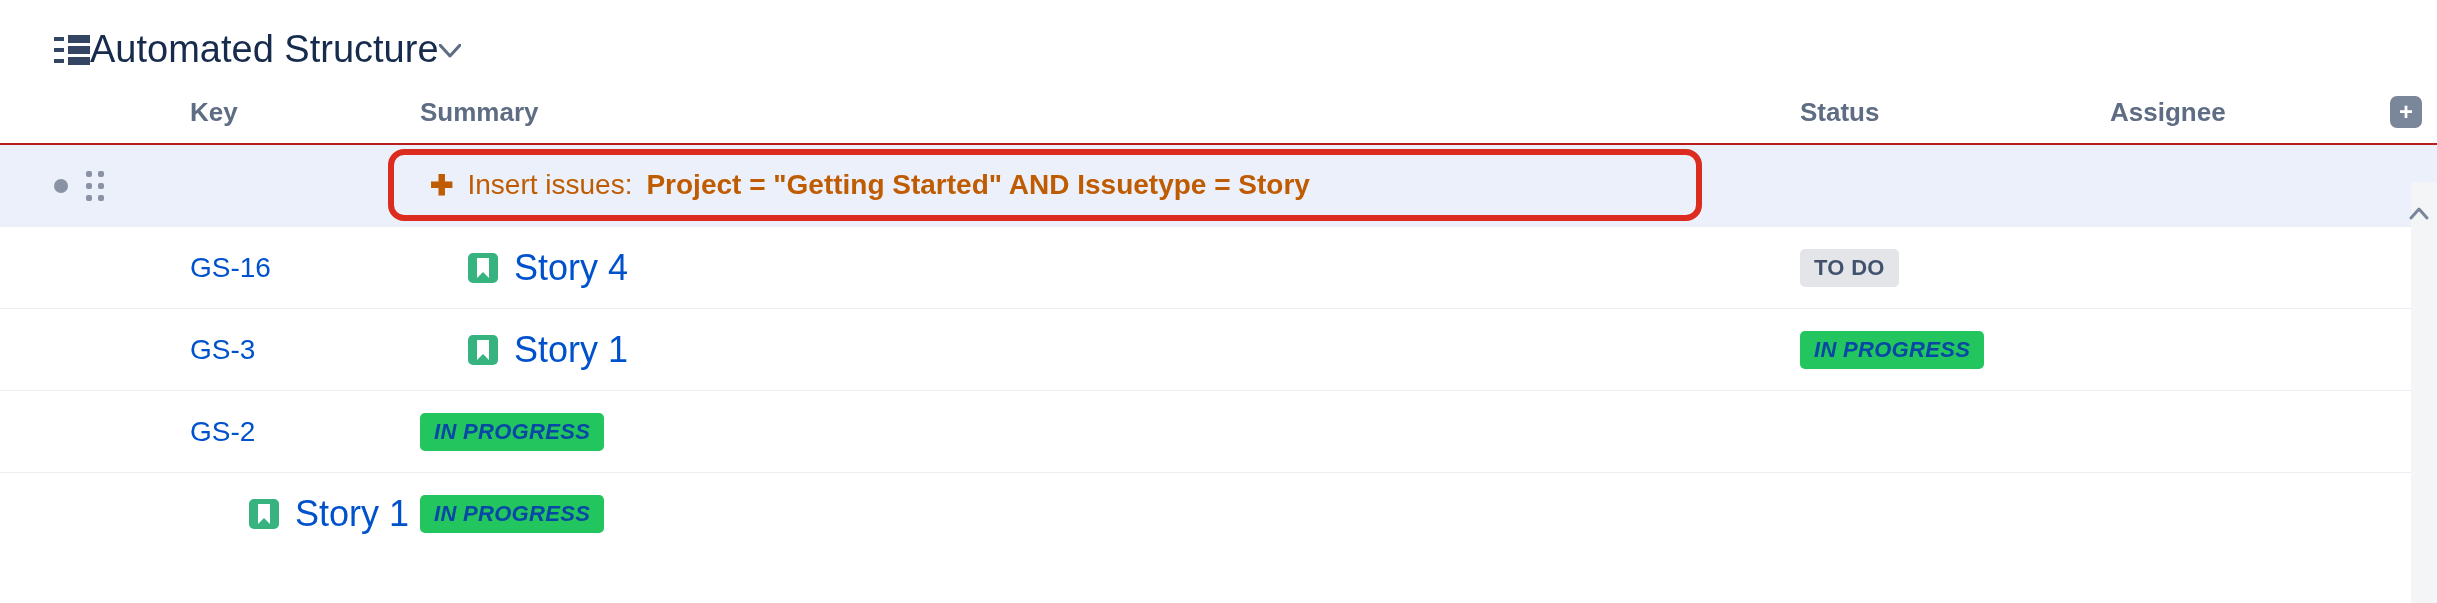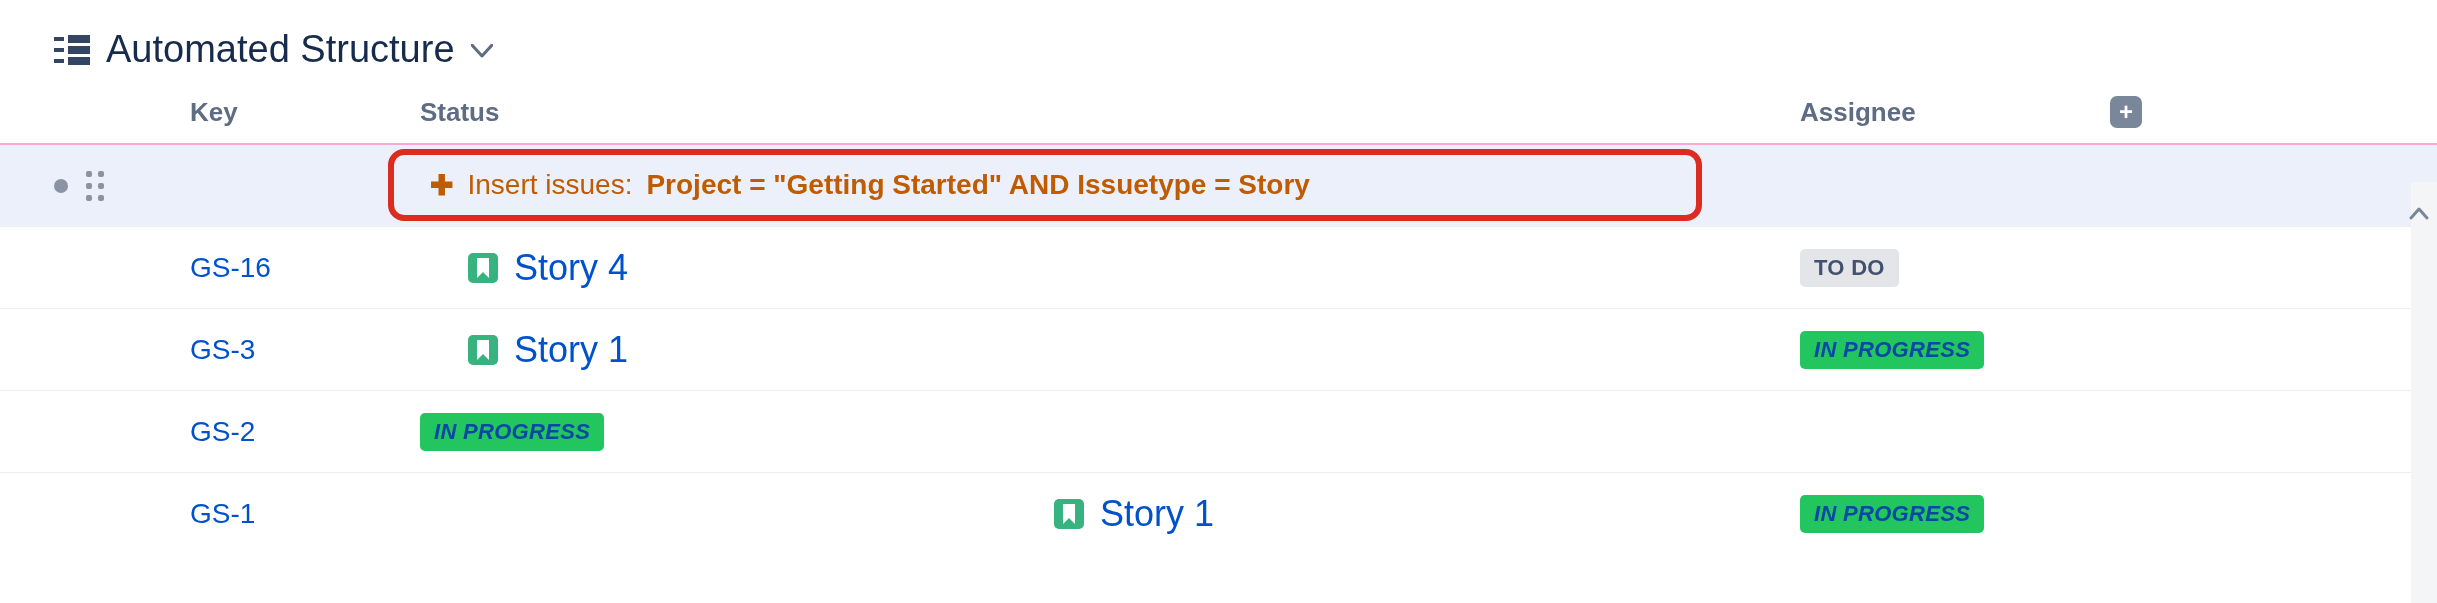--- a/index.html
+++ b/index.html
@@ -1,32 +1,32 @@
 <!DOCTYPE html>
 <html><head>
 <meta charset="utf-8">
 <style>
   * { box-sizing: border-box; margin: 0; padding: 0; }
   html, body { width: 2437px; height: 603px; font-family: Arial, Helvetica, sans-serif; background: #ffffff; color: #172b4d; overflow: hidden; }
   .page { width: 2437px; height: 603px; position: relative; }
 
-  .title-row { display: flex; align-items: center; gap: 16px; padding: 28px 54px 10px 54px; }
+  .title-row { display: flex; align-items: center; padding: 28px 54px 10px 54px; }
   .title-text { font-size: 38px; font-weight: 400; color: #172b4d; }
   .title-icon svg { display: block; }
   .chevron { font-size: 26px; color: #5e6c84; }
 
   .grid { width: 100%; }
 
   .header-row, .row {
     display: grid;
     grid-template-columns: 190px 230px 1380px 310px 280px 47px;
     align-items: center;
     border-bottom: 1px solid #eceef1;
   }
-  .header-row { height: 64px; border-bottom: 2px solid #f9a8d4; }
+  .header-row { height: 64px; border-bottom: 2px solid #b91c1c; }
   .header-row .col { font-size: 26px; font-weight: 700; color: #5e6c84; }
   .row { height: 82px; }
 
   .col-gutter { padding-left: 54px; display: flex; align-items: center; gap: 18px; }
   .col-key { font-size: 28px; }
   .col-key a { color: #0052cc; text-decoration: none; }
   .col-summary { display: flex; align-items: center; gap: 16px; font-size: 36px; }
   .col-summary a { color: #0052cc; text-decoration: none; }
   .col-status { }
   .col-assignee { }
@@ -86,20 +86,21 @@
           <path d="M1 1 L11 12 L21 1" stroke="#5e6c84" stroke-width="3" fill="none" stroke-linecap="round" stroke-linejoin="round"></path>
         </svg>
     </span>
   </div>
 
   <div class="grid">
 
     <div class="header-row">
       <div class="col col-gutter"></div>
       <div class="col">Key</div>
+      <div class="col">Summary</div>
       <div class="col">Status</div>
       <div class="col">Assignee</div>
       <div class="col col-add">
         <div class="plus-box">
             <span>+</span>
           </div>
       </div>
     </div>
 
     <div class="row insert-row">
@@ -167,21 +168,20 @@
       <div class="col col-key"><a href="#">GS-2</a></div>
       <div class="col col-status">
         <span class="status-badge status-inprogress">IN PROGRESS</span>
       </div>
       <div class="col col-assignee"></div>
       <div class="col col-add"></div>
     </div>
 
     <div class="row">
       <div class="col col-gutter"></div>
-      <div class="col col-key"><a href="#">GS-1</a></div>
       <div class="col col-summary" style="padding-left:48px;justify-content:center;">
         <span class="story-icon">
           <svg width="16" height="20" viewBox="0 0 16 20">
               <path d="M2 0 H14 V20 L8 14 L2 20 Z" fill="#ffffff"></path>
             </svg>
         </span>
         <a href="#">Story 1</a>
       </div>
       <div class="col col-status">
         <span class="status-badge status-inprogress">IN PROGRESS</span>

